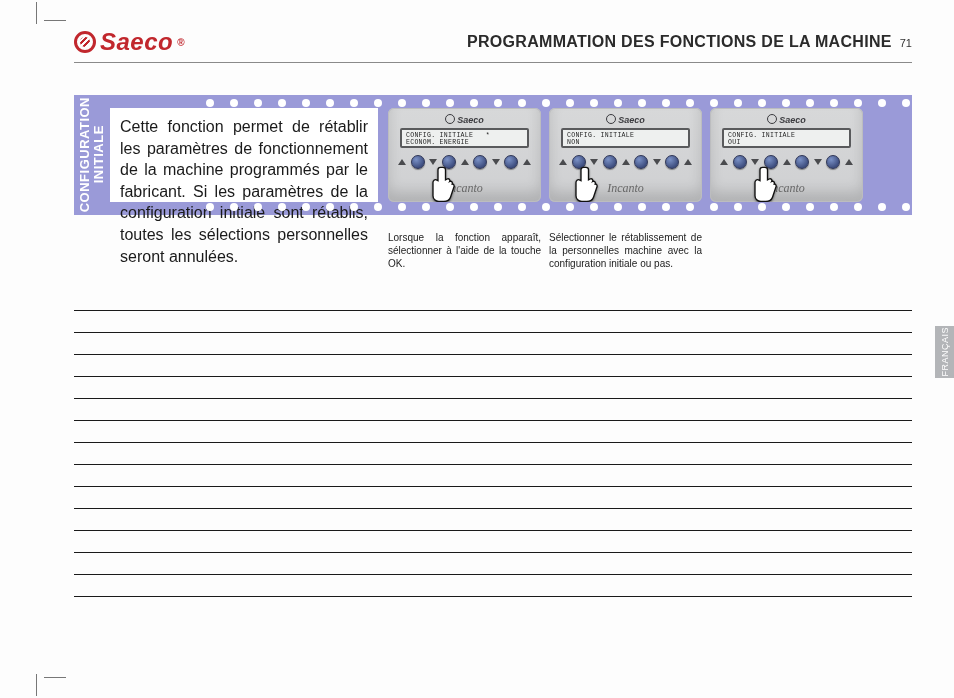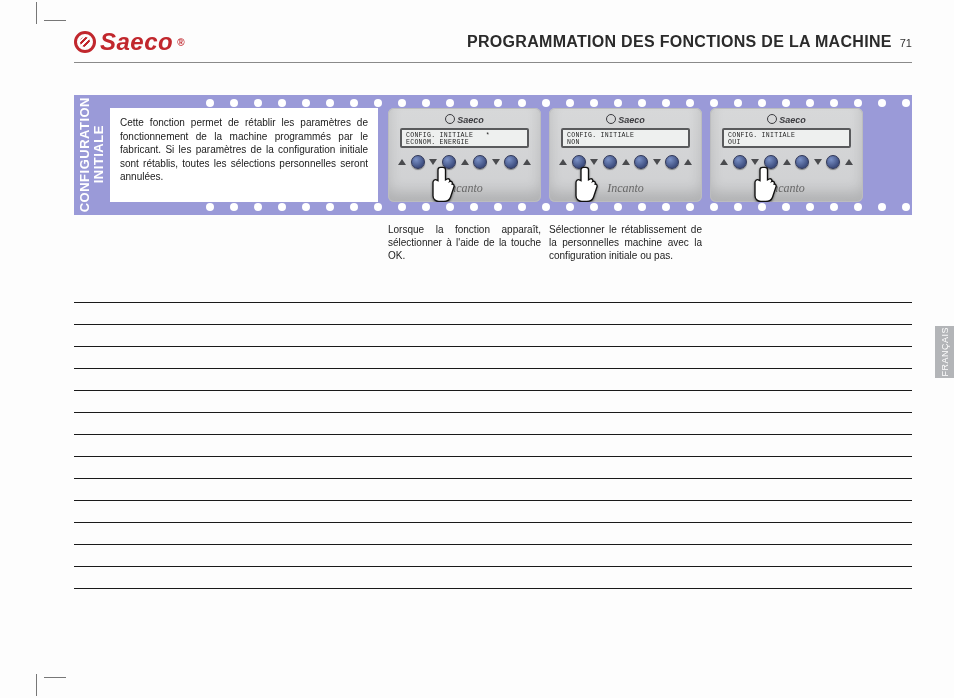--- a/index.html
+++ b/index.html
@@ -98,21 +98,21 @@
   }
   .side-label span{
     writing-mode:vertical-rl;transform:rotate(180deg);
     line-height:1.1;text-align:center;white-space:pre;
   }
   .intro{
     width:268px;flex:none;
     background:#fff;
     margin:13px 6px 13px 0;
     padding:8px 10px;
-    font-size:10px;line-height:1.35;
+    font-size:16px;line-height:1.35;
     text-align:justify;
     box-sizing:border-box;
   }
   .frame{
     flex:none;
     margin:13px 4px;
     height:94px;width:153px;
     background:linear-gradient(#d7d8d9,#cfd0d2);
     border-radius:6px;
     box-shadow:inset 0 0 0 1px #bcbdbf, inset 0 -10px 14px rgba(0,0,0,0.15);
@@ -157,21 +157,21 @@
   }
   .hand{
     position:absolute;bottom:-2px;
     width:34px;height:40px;
   }
   .hand svg{width:100%;height:100%;filter:drop-shadow(0 1px 1px rgba(0,0,0,0.5))}
 
   
   .captions{
     display:flex;
-    margin-top:8px;
+    margin-top:16px;
   }
   .captions .spacer{width:310px;flex:none}
   .cap{
     width:153px;flex:none;margin:0 4px;
     font-size:10px;line-height:1.3;text-align:justify;
     color:#222;
   }
 
   
   .ruled{

